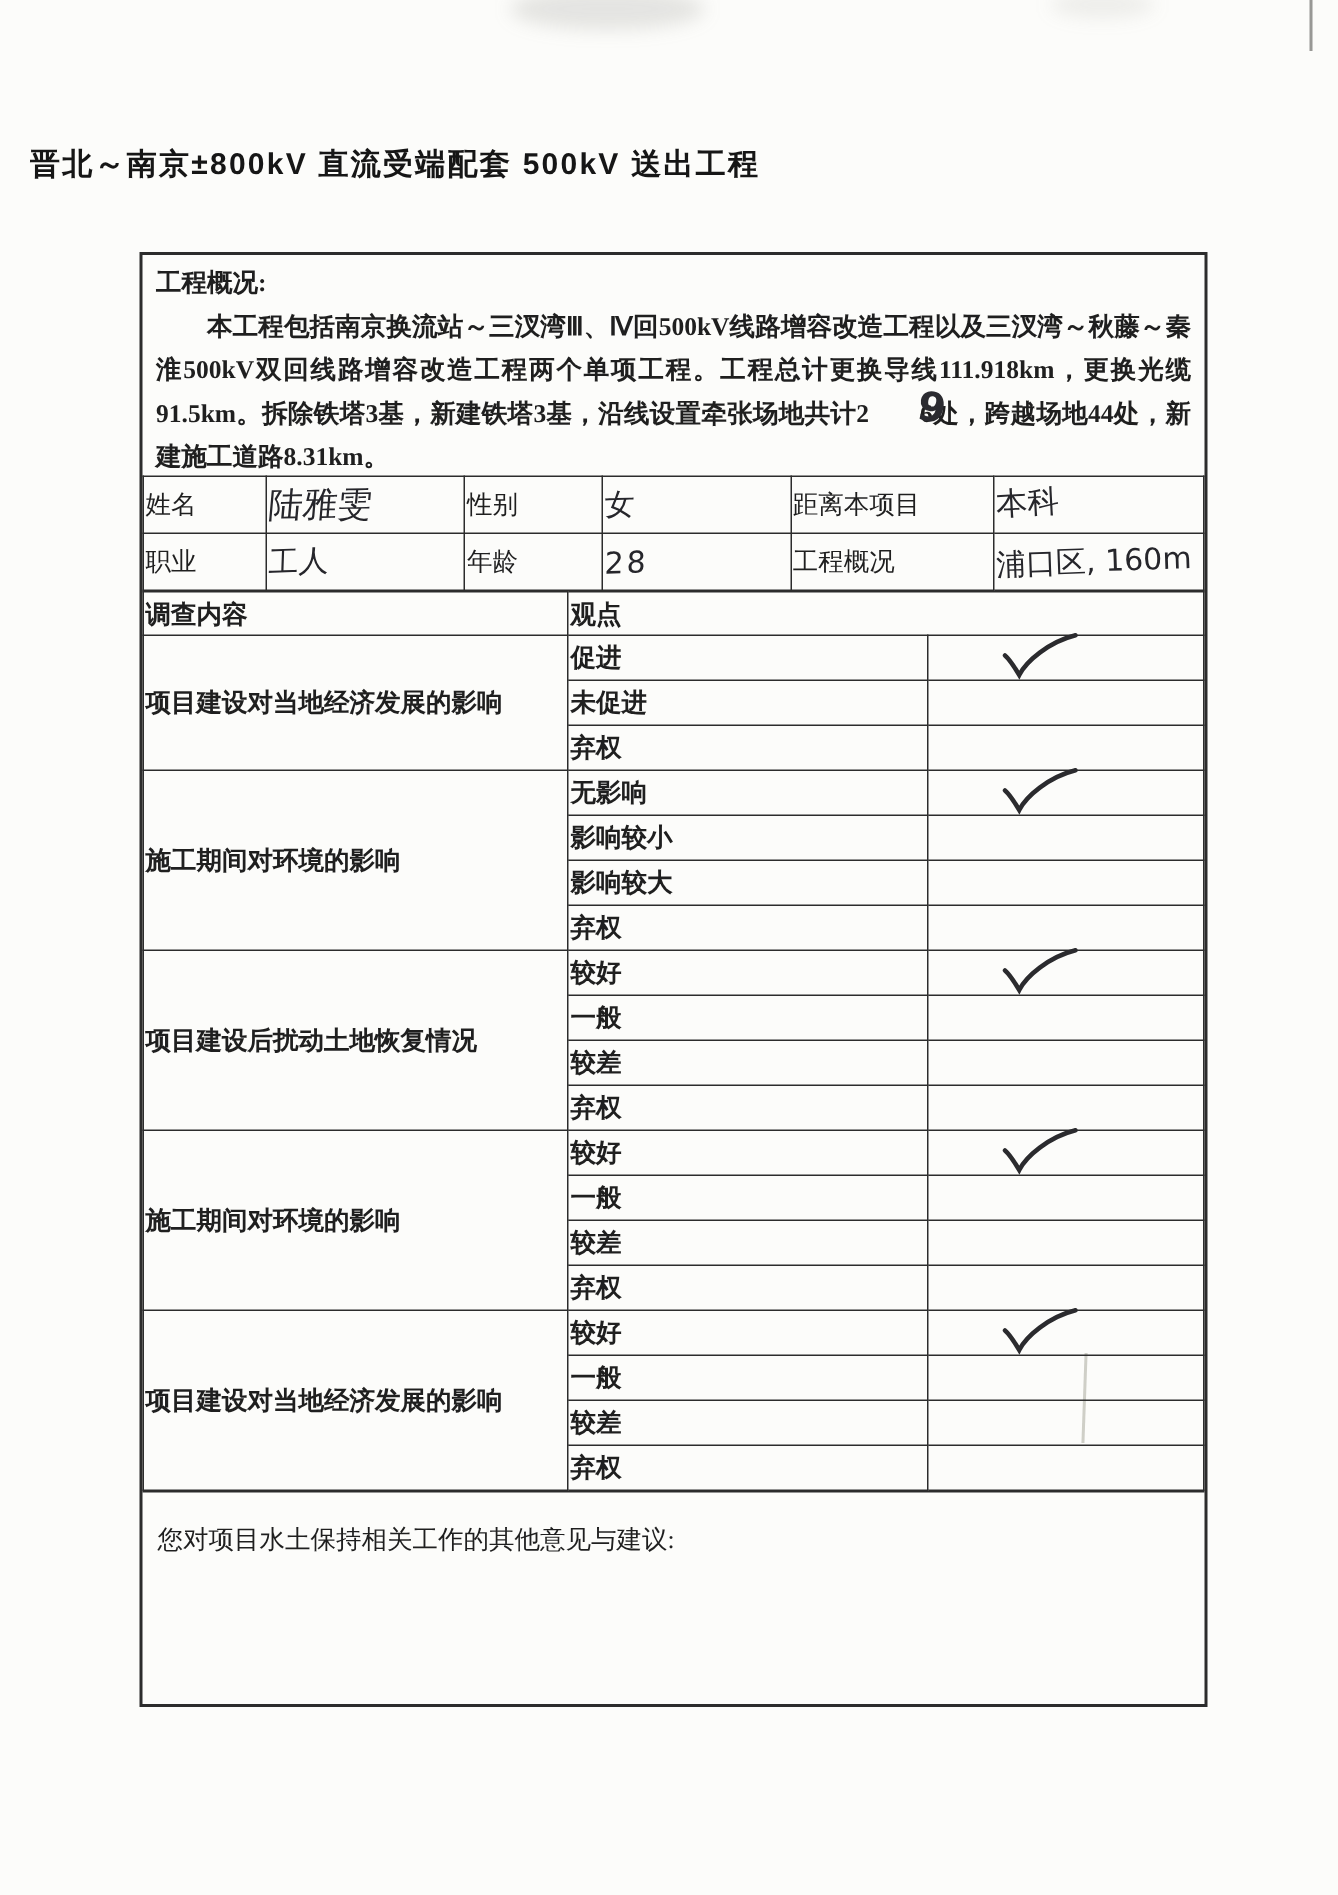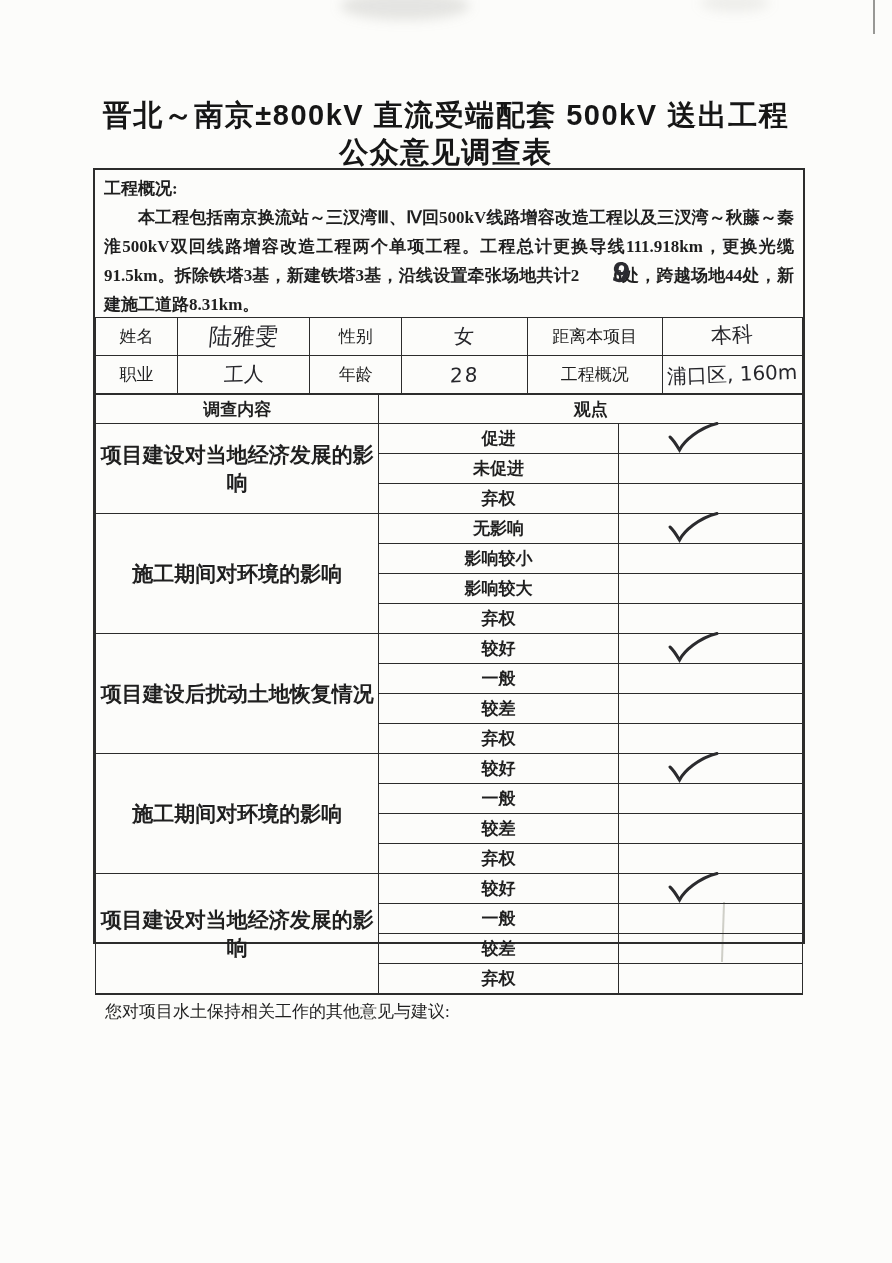--- a/index.html
+++ b/index.html
@@ -13,88 +13,87 @@
     color:#1f1f1f;
   }
   
   .smudge{position:absolute;border-radius:50%;filter:blur(6px);pointer-events:none;}
   .smudge.s1{left:340px;top:-8px;width:130px;height:28px;background:rgba(120,120,115,0.18);}
   .smudge.s2{left:700px;top:-6px;width:70px;height:18px;background:rgba(130,130,125,0.12);}
   .edge-tick{position:absolute;left:873px;top:0;width:2px;height:34px;background:#6e6e6a;opacity:.7;}
   .stray-mark{position:absolute;left:722px;top:902px;width:2px;height:60px;background:#c3c3ba;transform:rotate(2deg);opacity:.8;}
 
   .doc-title{
-    position:absolute;left:0;right:0;text-align:center;
+    position:absolute;left:0;right:0;
     font-family:"Liberation Sans", sans-serif;
-    font-weight:bold;font-size:29px;letter-spacing:1.5px;color:#161616;
+    font-weight:bold;font-size:20px;letter-spacing:1.5px;color:#161616;padding-left:20px;
   }
   .doc-title.line1{top:96px;}
   .doc-title.line2{top:133px;}
 
   .doc-table{
     position:absolute;left:93px;top:168px;
-    width:712px;height:776px;
+    width:712px;height:970px;
     border:2px solid #2c2c2c;
     box-sizing:border-box;
     display:flex;flex-direction:column;
     background:transparent;
   }
 
   
   .overview{height:147px;box-sizing:border-box;padding:4px 9px 0 9px;font-size:17px;line-height:29px;}
   .ov-label{font-weight:bold;}
   .ov-para{text-indent:2em;text-align:justify;margin:0;font-weight:bold;}
   .digit-wrap{position:relative;display:inline-block;}
   .hw-over{
     position:absolute;left:-1px;top:-5px;
     font-family:"DejaVu Sans", sans-serif;
     font-size:27px;color:#2b2b30;
     transform:rotate(10deg);line-height:1;
   }
 
   
   table{width:100%;border-collapse:collapse;table-layout:fixed;}
-  td{border:1.5px solid #2c2c2c;text-align:center;font-size:17px;overflow:visible;}
+  td{border:1.5px solid #2c2c2c;font-size:17px;overflow:visible;}
 
   .personal-table td{height:35px;}
   .hw{
     font-family:"DejaVu Sans", sans-serif;
     display:inline-block;color:#26262b;
     transform:rotate(-2deg) skewX(-4deg);
   }
   .hw-name{font-size:23px;transform:rotate(-1deg) skewX(-6deg);}
   .hw-gender{font-size:20px;}
   .hw-edu{font-size:21px;transform:rotate(-3deg) translateY(-2px);}
   .hw-occ{font-size:20px;}
   .hw-age{font-size:20px;letter-spacing:2px;}
   .hw-dist{font-size:20px;white-space:nowrap;transform:rotate(-2deg);}
 
   .survey-table td{height:27px;font-weight:bold;}
   .survey-table .head-cell{font-weight:bold;height:26px;}
-  .q-cell{font-size:21px;}
+  .q-cell{font-size:17px;}
   .check-cell{position:relative;}
   .check-cell svg{position:absolute;left:42px;top:-4px;}
 
   .suggestions{
     flex:1;box-sizing:border-box;border-top:1.5px solid #2c2c2c;
-    padding:5px 10px;font-size:17px;text-align:left;
+    padding:20px 10px;font-size:17px;text-align:left;
   }
 </style>
 </head>
 <body>
 
 <div class="page">
 
   <div class="smudge s1"></div>
   <div class="smudge s2"></div>
   <div class="edge-tick"></div>
   <div class="stray-mark"></div>
 
   <div class="doc-title line1">晋北～南京±800kV 直流受端配套 500kV 送出工程</div>
-  <div class="doc-title line2">公众意见调查表</div>
 
   <div class="doc-table">
 
     <div class="overview">
       <div class="ov-label">工程概况:</div>
       <p class="ov-para"><span>本工程包括南京换流站～三汊湾Ⅲ、Ⅳ回500kV线路增容改造工程以及三汊湾～秋藤～秦淮500kV双回线路增容改造工程两个单项工程。工程总计更换导线111.918km，更换光缆91.5km。拆除铁塔3基，新建铁塔3基，沿线设置牵张场地共计2</span><span class="digit-wrap"><span>6</span><span class="hw-over">9</span></span><span>处，跨越场地44处，新建施工道路8.31km。</span></p>
     </div>
 
     <table class="personal-table">
       <colgroup>

